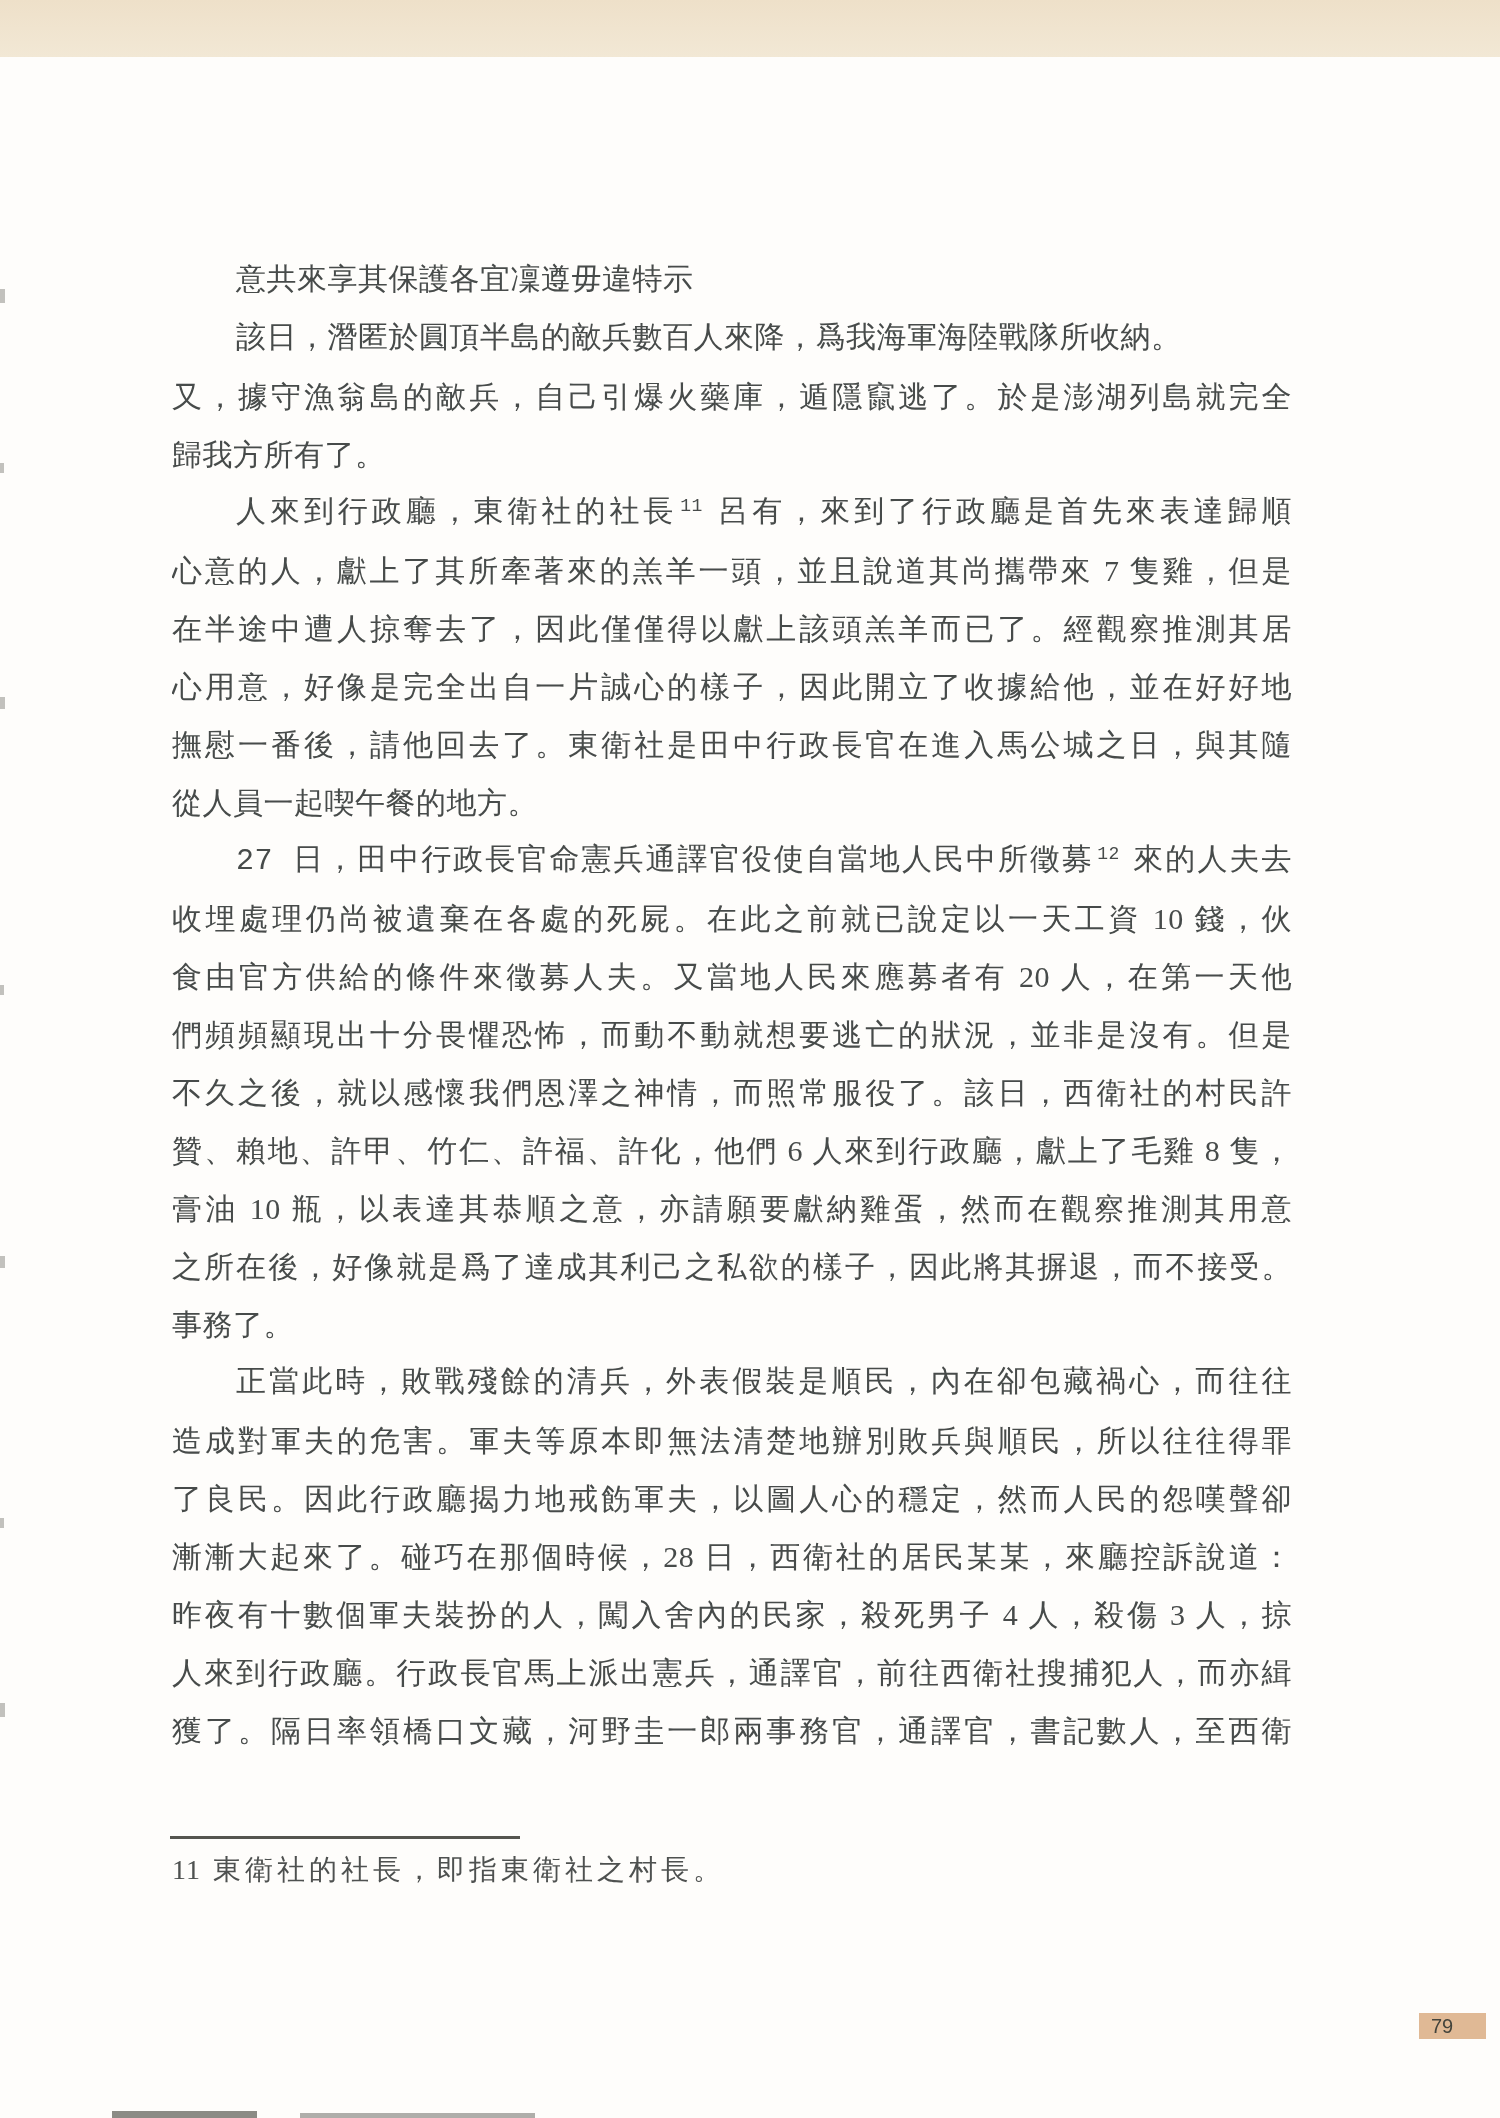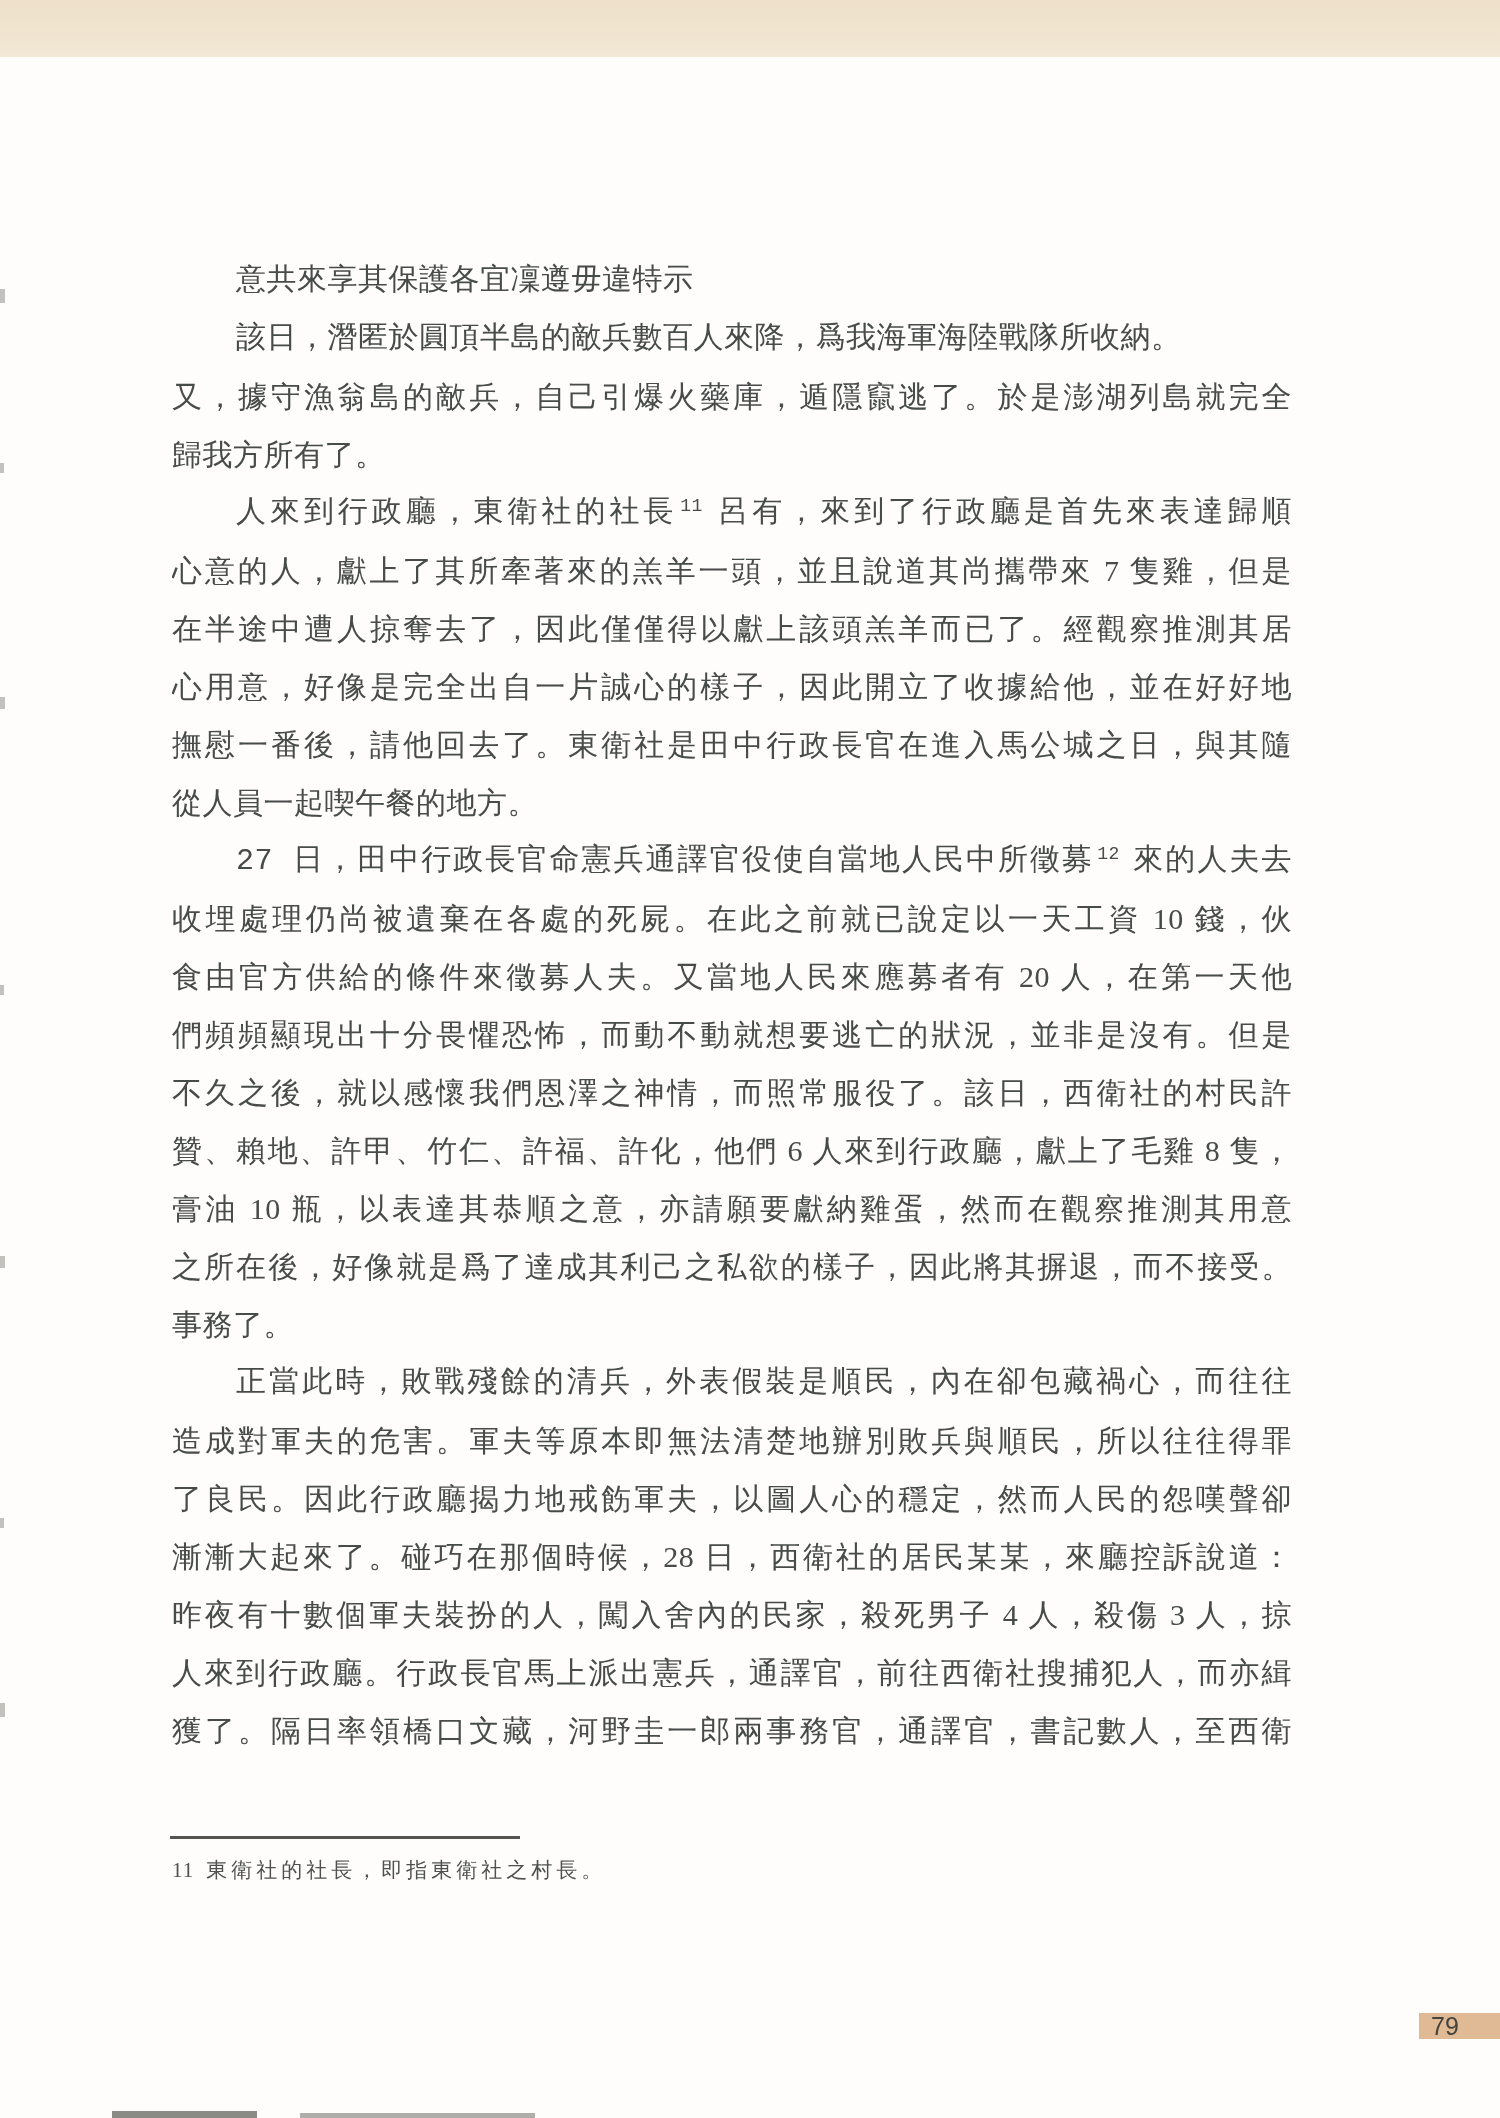--- a/index.html
+++ b/index.html
@@ -33,27 +33,27 @@
   .tline.fill{text-align:justify;text-align-last:justify;}
   .tline sup{
     font-size:18px;line-height:0;vertical-align:baseline;
     position:relative;top:-0.55em;margin:0 12px 0 3px;
   }
   .fn-rule{
     position:absolute;left:170px;top:1836px;width:350px;height:3px;
     background:var(--rule);
   }
   .footnotes{position:absolute;left:172px;top:1848px;color:var(--fn-text);}
-  .footnote{height:44px;line-height:44px;font-size:21px;letter-spacing:4px;}
+  .footnote{height:44px;line-height:44px;font-size:28px;letter-spacing:4px;}
   .fn-num{margin-right:12px;letter-spacing:1px;}
   .page-tab{
-    position:absolute;left:1419px;top:2013px;width:81px;height:26px;
+    position:absolute;left:1419px;top:2013px;width:67px;height:26px;
     background:var(--tab-bg);
     font-family:"Liberation Sans","DejaVu Sans",sans-serif;
-    color:var(--tab-text);font-size:25px;line-height:26px;
+    color:var(--tab-text);font-size:20px;line-height:26px;
     padding-left:0;text-indent:12px;
   }
   
   .speck{position:absolute;background:#90908b;opacity:.55;}
   .sp1{left:0;top:289px;width:5px;height:14px;}
   .sp2{left:0;top:463px;width:4px;height:10px;}
   .sp3{left:0;top:697px;width:5px;height:12px;}
   .sp4{left:0;top:985px;width:4px;height:10px;}
   .sp5{left:0;top:1256px;width:5px;height:12px;}
   .sp6{left:0;top:1518px;width:4px;height:10px;}

